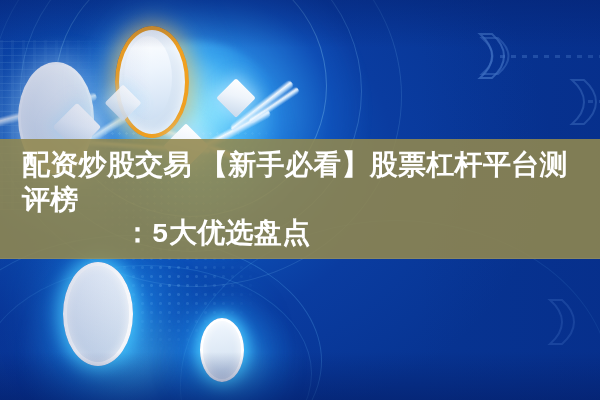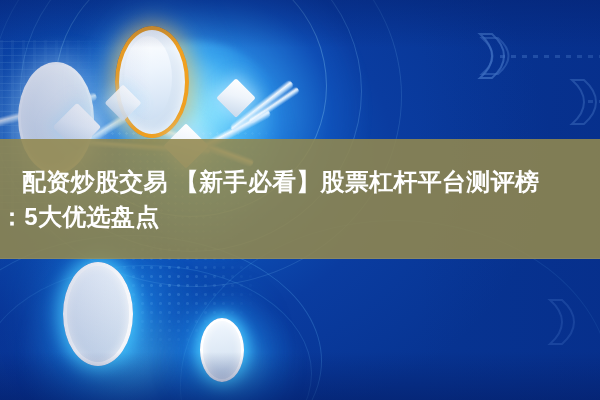--- a/index.html
+++ b/index.html
@@ -211,30 +211,30 @@
     box-shadow: 0 -1px 0 rgba(255,255,255,.07) inset;
   }
   .band-text {
     position: absolute;
     left: 0; top: 139px;
     width: 600px; height: 120px;
     display: flex;
     flex-direction: column;
     justify-content: center;
     color: #ffffff;
-    font-size: 24px;
+    font-size: 28px;
     font-weight: bold;
     line-height: 35px;
     letter-spacing: .3px;
     text-align: right;
     padding-right: 14px;
     box-sizing: border-box;
   }
   .band-line-1 { padding-left: 22px; text-align: left; }
-  .band-line-2 { text-align: left; padding-right: 152px; }
+  .band-line-2 { text-align: center; padding-right: 152px; font-family: Liberation Mono, monospace; }
 </style>
 </head>
 <body>
 
 <div id="banner">
 
   <div class="bg-base"></div>
 
   <div class="glow glow-left"></div>
   <div class="glow glow-center"></div>

